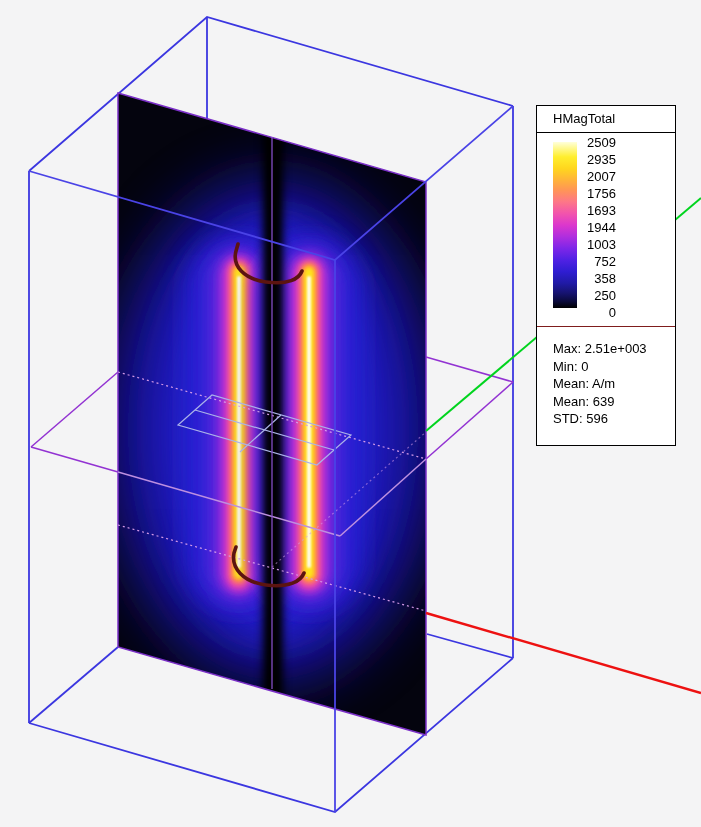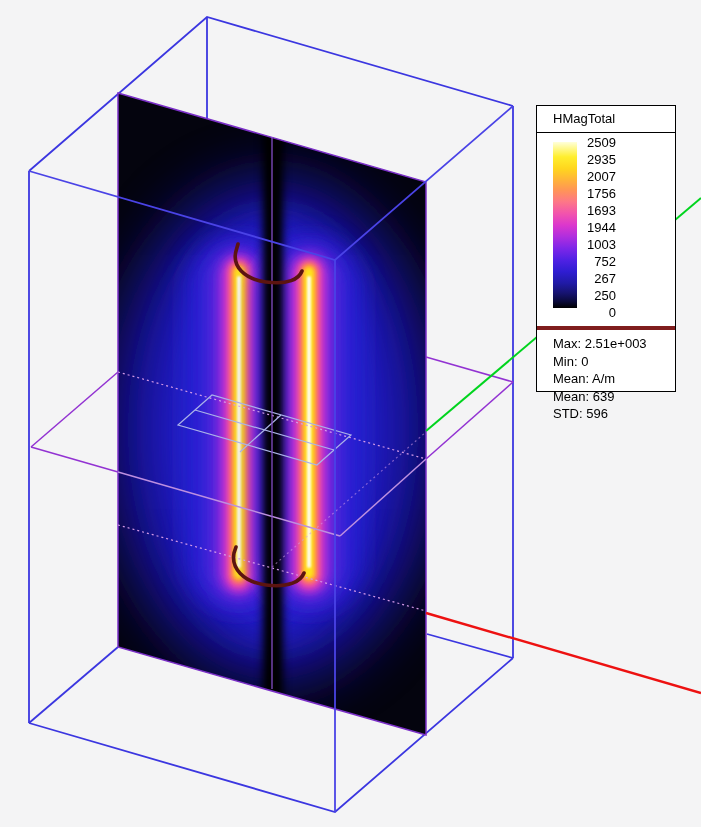--- a/index.html
+++ b/index.html
@@ -1,33 +1,33 @@
 <!DOCTYPE html>
 <html><head>
 <meta charset="utf-8">
 <style>
   html,body{margin:0;padding:0;background:#f4f4f5;font-family:"Liberation Sans",sans-serif;}
   .stage{position:relative;width:701px;height:827px;background:#f4f4f5;overflow:hidden;}
   .stage svg{position:absolute;left:0;top:0;}
   
-  .legend{position:absolute;left:536px;top:105px;width:140px;height:287px;
+  .legend{position:absolute;left:536px;top:105px;width:140px;height:341px;
           background:#ffffff;border:1px solid #000;box-sizing:border-box;
           font-size:13px;color:#000;}
   .lg-row{height:26px;line-height:26px;border-bottom:1px solid #000;padding-left:16px;
           white-space:nowrap;overflow:hidden;}
-  .lg-scale{position:relative;height:193px;border-bottom:4px solid #7f1d1d;}
+  .lg-scale{position:relative;height:193px;border-bottom:1px solid #7f1d1d;}
   .lg-bar{position:absolute;left:16px;top:9px;width:24px;height:166px;
           background:linear-gradient(to bottom,
             #ffffda 0%,#fffa9e 3%,#ffee2e 9%,#ffd61e 16%,#ffb33a 23%,
             #ff9556 29%,#fd7787 36%,#f254ac 43%,#dc37cc 50%,#b02ede 57%,
             #7e26e8 64%,#5021e4 71%,#2f1dd2 78%,#201aa6 85%,#161370 91%,
             #0a0a3a 96%,#000000 100%);}
   .lg-labels{position:absolute;left:40px;top:1px;width:39px;text-align:right;}
   .lg-labels div{height:17px;line-height:17px;}
-  .lg-stats{padding:5px 0 0 16px;line-height:17.5px;white-space:nowrap;}
+  .lg-stats{padding:5px 0 0 16px;line-height:17.5px;white-space:nowrap;margin-top:8px;}
 </style>
 </head>
 <body>
 
 <div class="stage">
 <svg width="701" height="827" viewBox="0 0 701 827">
   <defs>
     <clipPath id="planeClip">
           <path d="M118,93 L426,182 L426,735 L118,647 Z"></path>
         </clipPath>
@@ -148,21 +148,21 @@
       <div class="lg-bar"></div>
       <div class="lg-labels">
         <div>2509</div>
         <div>2935</div>
         <div>2007</div>
         <div>1756</div>
         <div>1693</div>
         <div>1944</div>
         <div>1003</div>
         <div>752</div>
-        <div>267</div>
+        <div>358</div>
         <div>250</div>
         <div>0</div>
       </div>
     </div>
     <div class="lg-stats">
       <div>Max: 2.51e+003</div>
       <div>Min: 0</div>
       <div>Mean: A/m</div>
       <div>Mean: 639</div>
       <div>STD: 596</div>

